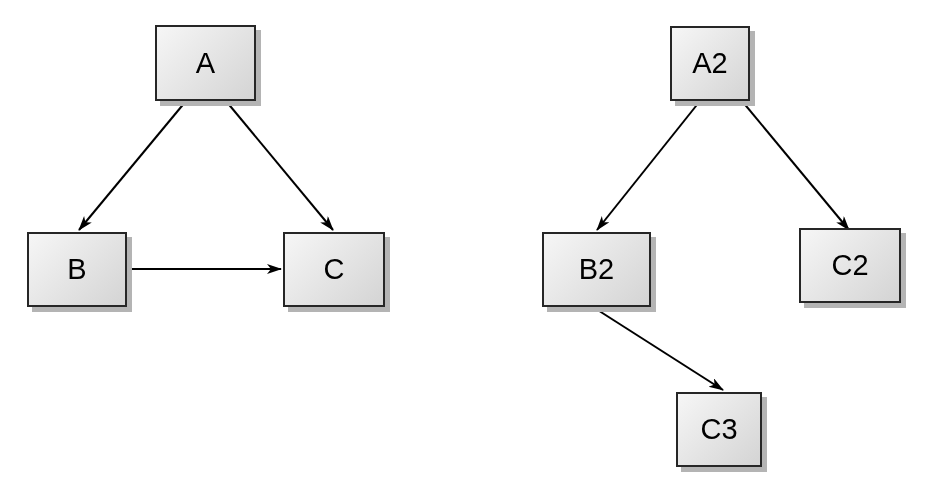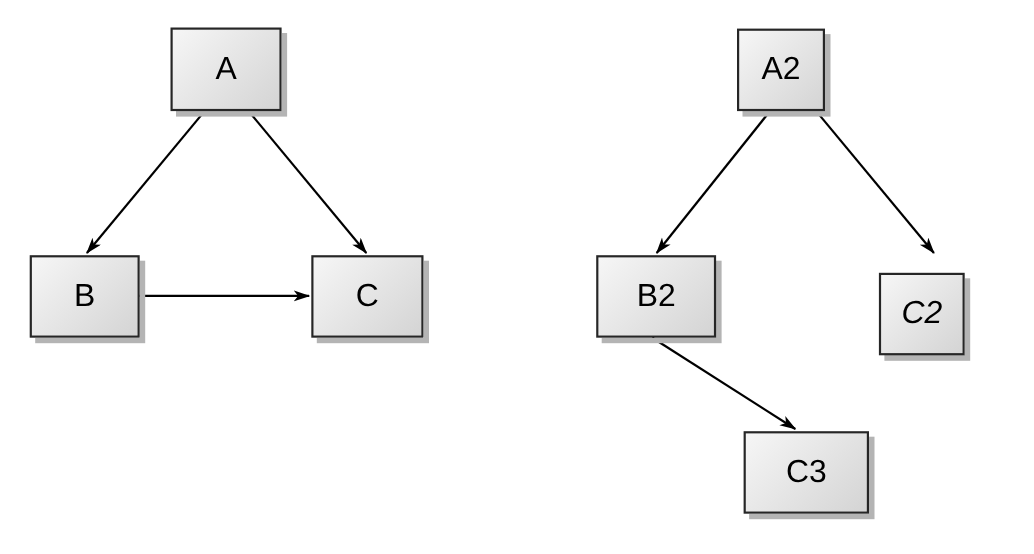--- a/index.html
+++ b/index.html
@@ -74,20 +74,20 @@
       </div>
       <div class="node" style="left: 283px; top: 232px; width: 102px; height: 75px;">
         <span class="node-label">C</span>
       </div>
       <div class="node" style="left: 670px; top: 26px; width: 80px; height: 75px;">
         <span class="node-label">A2</span>
       </div>
       <div class="node" style="left: 542px; top: 232px; width: 109px; height: 75px;">
         <span class="node-label">B2</span>
       </div>
-      <div class="node" style="left: 799px; top: 248px; width: 78px; height: 75px; font-style: italic;">
+      <div class="node" style="left: 799px; top: 228px; width: 102px; height: 75px;">
         <span class="node-label">C2</span>
       </div>
-      <div class="node" style="left: 676px; top: 392px; width: 114px; height: 75px;">
+      <div class="node" style="left: 676px; top: 392px; width: 86px; height: 75px;">
         <span class="node-label">C3</span>
       </div>
     </div>
 </div>
 
 </body></html>

